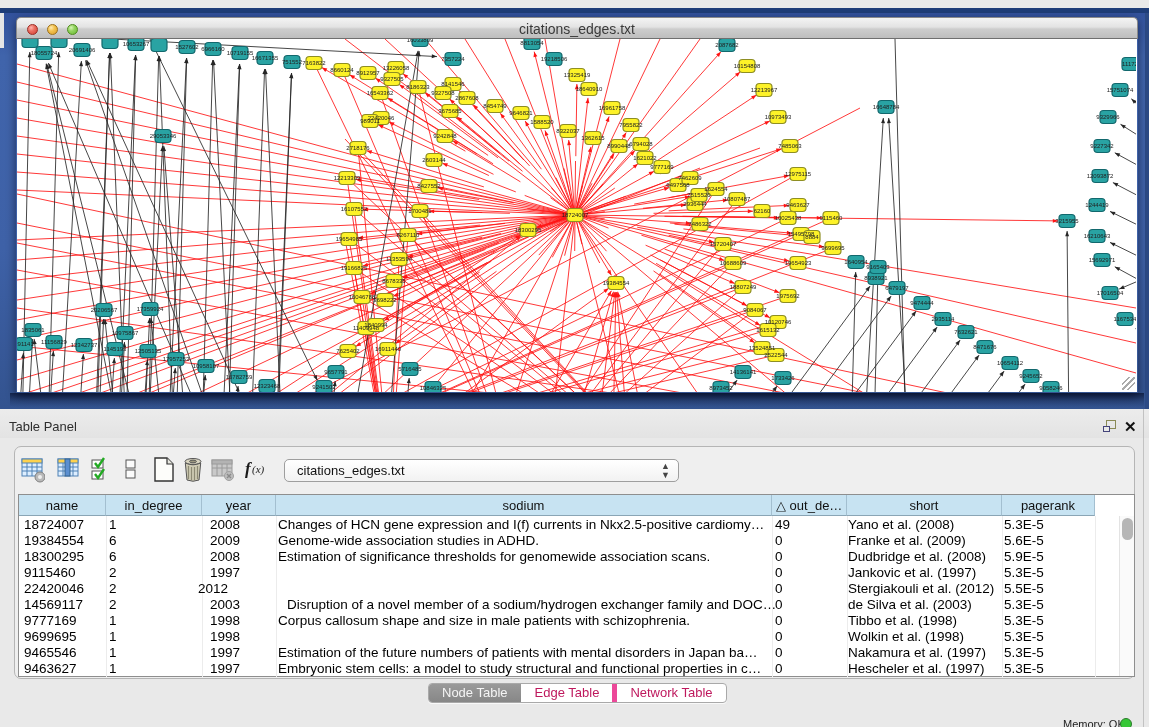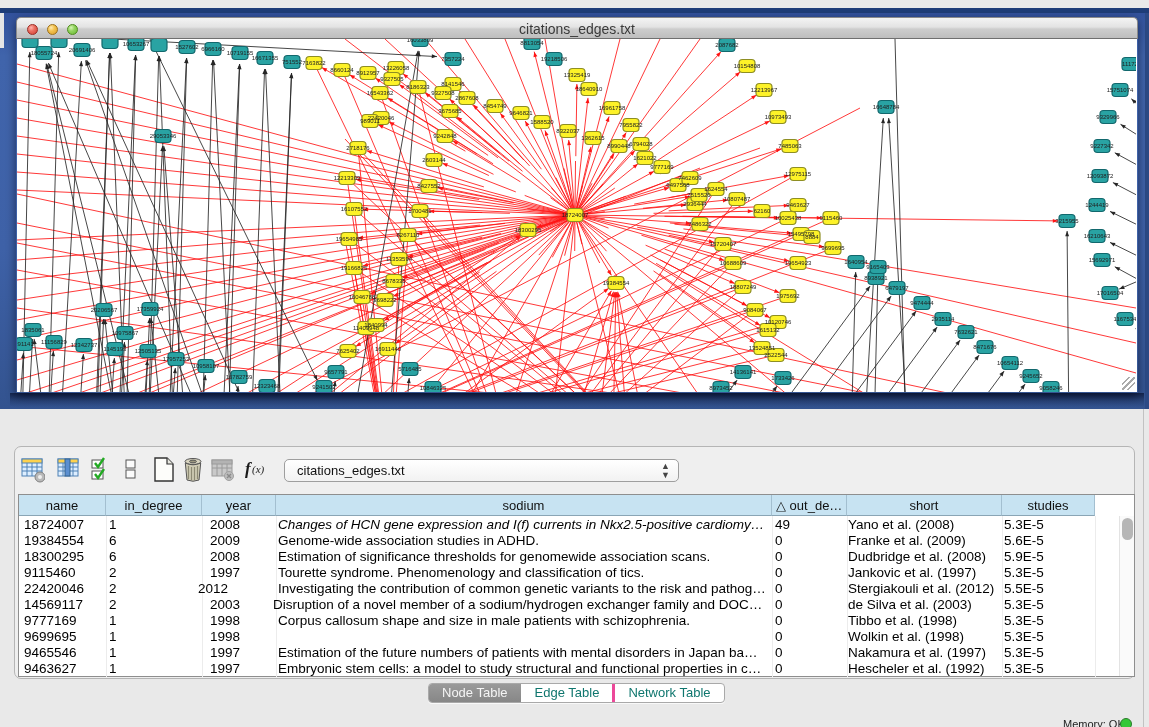--- a/index.html
+++ b/index.html
@@ -66,25 +66,25 @@
 .row { position:absolute; left:0; width:1080px; height:16px; font-size:13.5px; line-height:16px;
   color:#000; white-space:nowrap; }
 .c { position:absolute; top:0; overflow:hidden; }
 #sbtrack { position:absolute; left:1100px; top:21px; width:15px; height:160px; background:#fafafa; border-left:1px solid #e3e3e3;}
 #sbthumb { position:absolute; left:2px; top:2px; width:11px; height:22px; background:#b6b6b6; border-radius:6px; }
 
 
 #tabs { position:absolute; left:428px; top:274px; height:20px;
   border:1px solid #a9a9a9; border-radius:4px; background:#ffffff;
   box-shadow:0 1px 0 rgba(255,255,255,0.7); font-size:13px; }
-.tab { float:left; height:18px; line-height:18px; padding:0 13px; color:#0f766e; }
+.tab { float:left; height:18px; line-height:18px; padding:0 13px; color:#be185d; }
 #tab1 { background:linear-gradient(180deg,#9a9a9a,#878787); color:#f5f5f5;
   border-radius:3px 0 0 3px;text-align:right; }
 #tab2 { border-left:1px solid #fff; }
-#tab3 { border-left:3px solid #ec4899; }
+#tab3 { border-left:5px solid #ec4899; }
 
 
 #memok { position:absolute; left:1063px; top:309px; font-size:11px; color:#222; }
 #greendot { position:absolute; left:1120px; top:309px; width:12px; height:12px;
   border-radius:50%; background:#37c837; border:1px solid #2c7a2c; }
 </style>
 </head>
 <body>
 <div id="page">
   <div id="desktop">
@@ -824,20 +824,28 @@
       <div id="titlebar">
         <div id="titletext">citations_edges.txt</div>
         <div class="tl" id="tl-r"></div>
         <div class="tl" id="tl-y"></div>
         <div class="tl" id="tl-g"></div>
       </div>
     </div>
   </div>
 
   <div id="tablepanel">
+    <div id="tp-header">
+      <div id="tp-title">Table Panel</div>
+      <svg id="tp-float" viewBox="0 0 13 12">
+          <rect x="3.5" y="0.5" width="9" height="8" fill="none" stroke="#8a8a56"></rect>
+          <rect x="0.5" y="6.5" width="6" height="5" fill="#e9e9e9" stroke="#44447a"></rect>
+        </svg>
+      <div id="tp-close">✕</div>
+    </div>
     <div id="tp-rightline"></div>
     <div id="container">
       <div id="toolbar">
         <svg class="ticon" style="left:6px" width="24" height="26" viewBox="0 0 24 26">
             <rect x="1" y="2" width="20" height="17" fill="#ddeeff" stroke="#4f81b5"></rect>
             <rect x="1" y="2" width="20" height="4" fill="#ffd24d" stroke="#4f81b5"></rect>
             <path d="M1 10 H21 M1 14 H21 M6 6 V19 M11 6 V19 M16 6 V19" stroke="#4f81b5" stroke-width="1" fill="none"></path>
             <circle cx="19" cy="20" r="5" fill="#b9b9b9" stroke="#808080"></circle>
             <circle cx="19" cy="20" r="2" fill="#efefef"></circle>
           </svg>
@@ -880,33 +888,33 @@
           </svg>
         <div id="dropdown">citations_edges.txt<div id="dd-arrows">▲<br>▼</div></div>
       </div>
       <div id="tbl">
         <div class="hcell" style="left:0px;width:87px;">name</div>
 <div class="hcell" style="left:87px;width:96px;">in_degree</div>
 <div class="hcell" style="left:183px;width:74px;">year</div>
 <div class="hcell" style="left:257px;width:496px;">sodium</div>
 <div class="hcell" style="left:753px;width:75px;text-align:left;padding-left:4px;">△ out_de…</div>
 <div class="hcell" style="left:828px;width:155px;">short</div>
-<div class="hcell" style="left:983px;width:93px;">studies</div>
+<div class="hcell" style="left:983px;width:93px;">pagerank</div>
 <div class="vline" style="left:87px;"></div>
 <div class="vline" style="left:183px;"></div>
 <div class="vline" style="left:257px;"></div>
 <div class="vline" style="left:753px;"></div>
 <div class="vline" style="left:828px;"></div>
 <div class="vline" style="left:983px;"></div>
 <div class="vline" style="left:1076px;"></div>
         <div class="row" style="top:22px;">
             <div class="c" style="left:5px;width:80px;">18724007</div>
             <div class="c" style="left:90px;width:88px;">1</div>
             <div class="c" style="left:191px;width:62px;">2008</div>
-            <div class="c" style="left:259px;width:488px;font-style:italic;">Changes of HCN gene expression and I(f) currents in Nkx2.5-positive cardiomy…</div>
+            <div class="c" style="left:259px;width:488px;">Changes of HCN gene expression and I(f) currents in Nkx2.5-positive cardiomy…</div>
             <div class="c" style="left:756px;width:66px;">49</div>
             <div class="c" style="left:829px;width:152px;">Yano et al. (2008)</div>
             <div class="c" style="left:985px;width:70px;">5.3E-5</div>
           </div>
 <div class="row" style="top:38px;">
             <div class="c" style="left:5px;width:80px;">19384554</div>
             <div class="c" style="left:90px;width:88px;">6</div>
             <div class="c" style="left:191px;width:62px;">2009</div>
             <div class="c" style="left:259px;width:488px;">Genome-wide association studies in ADHD.</div>
             <div class="c" style="left:756px;width:66px;">0</div>
@@ -919,39 +927,37 @@
             <div class="c" style="left:191px;width:62px;">2008</div>
             <div class="c" style="left:259px;width:488px;">Estimation of significance thresholds for genomewide association scans.</div>
             <div class="c" style="left:756px;width:66px;">0</div>
             <div class="c" style="left:829px;width:152px;">Dudbridge et al. (2008)</div>
             <div class="c" style="left:985px;width:70px;">5.9E-5</div>
           </div>
 <div class="row" style="top:70px;">
             <div class="c" style="left:5px;width:80px;">9115460</div>
             <div class="c" style="left:90px;width:88px;">2</div>
             <div class="c" style="left:191px;width:62px;">1997</div>
-            <div class="c" style="left:259px;width:488px;">Tourette syndrome. Phenomenology and classification of tics.</div>
             <div class="c" style="left:756px;width:66px;">0</div>
             <div class="c" style="left:829px;width:152px;">Jankovic et al. (1997)</div>
             <div class="c" style="left:985px;width:70px;">5.3E-5</div>
           </div>
 <div class="row" style="top:86px;">
             <div class="c" style="left:5px;width:80px;">22420046</div>
             <div class="c" style="left:90px;width:88px;">2</div>
             <div class="c" style="left:179px;width:62px;">2012</div>
-            <div class="c" style="left:259px;width:488px;">Investigating the contribution of common genetic variants to the risk and pathog…</div>
             <div class="c" style="left:756px;width:66px;">0</div>
             <div class="c" style="left:829px;width:152px;">Stergiakouli et al. (2012)</div>
             <div class="c" style="left:985px;width:70px;">5.5E-5</div>
           </div>
 <div class="row" style="top:102px;">
             <div class="c" style="left:5px;width:80px;">14569117</div>
             <div class="c" style="left:90px;width:88px;">2</div>
             <div class="c" style="left:191px;width:62px;">2003</div>
-            <div class="c" style="left:254px;width:488px;text-align:right;">Disruption of a novel member of a sodium/hydrogen exchanger family and DOC…</div>
+            <div class="c" style="left:268px;width:488px;text-align:right;">Disruption of a novel member of a sodium/hydrogen exchanger family and DOC…</div>
             <div class="c" style="left:756px;width:66px;">0</div>
             <div class="c" style="left:829px;width:152px;">de Silva et al. (2003)</div>
             <div class="c" style="left:985px;width:70px;">5.3E-5</div>
           </div>
 <div class="row" style="top:118px;">
             <div class="c" style="left:5px;width:80px;">9777169</div>
             <div class="c" style="left:90px;width:88px;">1</div>
             <div class="c" style="left:191px;width:62px;">1998</div>
             <div class="c" style="left:259px;width:488px;">Corpus callosum shape and size in male patients with schizophrenia.</div>
             <div class="c" style="left:756px;width:66px;">0</div>
@@ -974,21 +980,21 @@
             <div class="c" style="left:756px;width:66px;">0</div>
             <div class="c" style="left:829px;width:152px;">Nakamura et al. (1997)</div>
             <div class="c" style="left:985px;width:70px;">5.3E-5</div>
           </div>
 <div class="row" style="top:166px;">
             <div class="c" style="left:5px;width:80px;">9463627</div>
             <div class="c" style="left:90px;width:88px;">1</div>
             <div class="c" style="left:191px;width:62px;">1997</div>
             <div class="c" style="left:259px;width:488px;">Embryonic stem cells: a model to study structural and functional properties in c…</div>
             <div class="c" style="left:756px;width:66px;">0</div>
-            <div class="c" style="left:829px;width:152px;">Hescheler et al. (1992)</div>
+            <div class="c" style="left:829px;width:152px;">Hescheler et al. (1997)</div>
             <div class="c" style="left:985px;width:70px;">5.3E-5</div>
           </div>
         <div id="sbtrack">
             <div id="sbthumb"></div>
           </div>
       </div>
     </div>
     <div id="tabs">
       <div class="tab" id="tab1">Node Table</div>
         <div class="tab" id="tab2">Edge Table</div>

